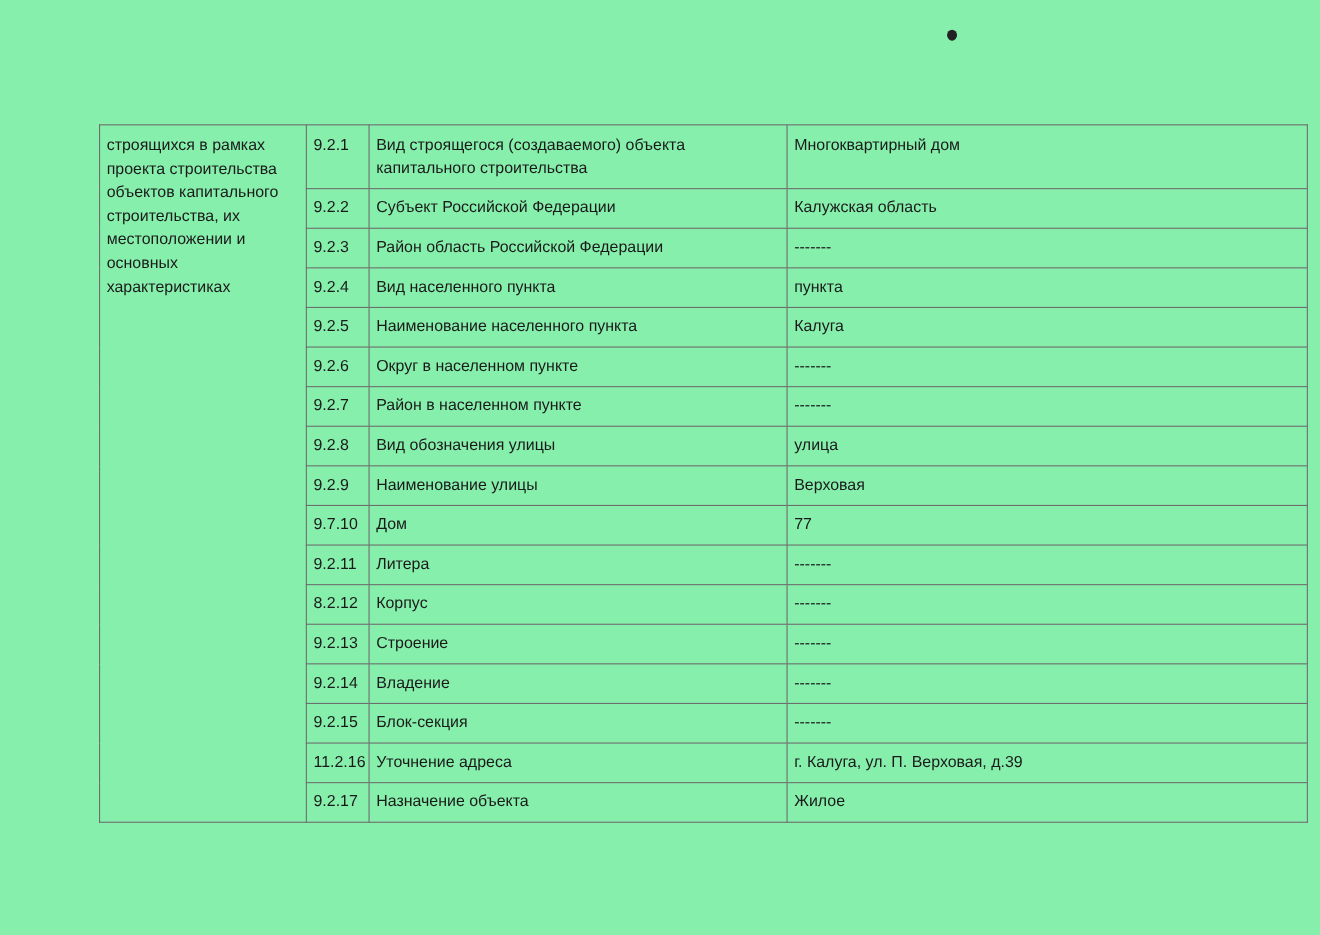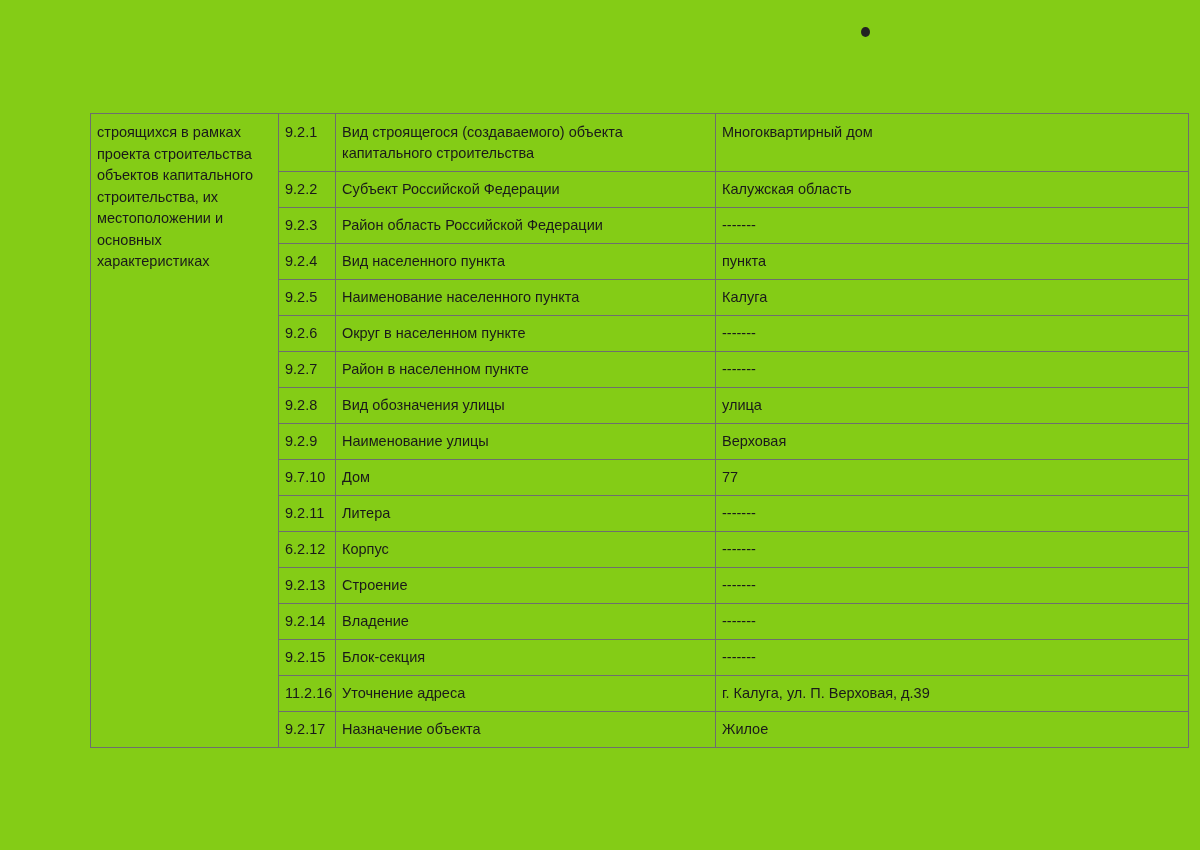--- a/index.html
+++ b/index.html
@@ -9,21 +9,21 @@
       height: 850px;
       background: #ffffff;
       overflow: hidden;
       font-family: "Liberation Sans", "DejaVu Sans", sans-serif;
       color: #1a1a1a;
     }
     .page {
       position: relative;
       width: 1200px;
       height: 850px;
-      background: #84cc16;
+      background: #86efac;
     }
     .speck {
       position: absolute;
       background: #222;
       border-radius: 50%;
     }
     table.doc {
       position: absolute;
       left: 90px;
       top: 113px;
@@ -119,21 +119,21 @@
         <td>9.7.10</td>
         <td>Дом</td>
         <td>77</td>
       </tr>
       <tr>
         <td>9.2.11</td>
         <td>Литера</td>
         <td>-------</td>
       </tr>
       <tr>
-        <td>6.2.12</td>
+        <td>8.2.12</td>
         <td>Корпус</td>
         <td>-------</td>
       </tr>
       <tr>
         <td>9.2.13</td>
         <td>Строение</td>
         <td>-------</td>
       </tr>
       <tr>
         <td>9.2.14</td>

